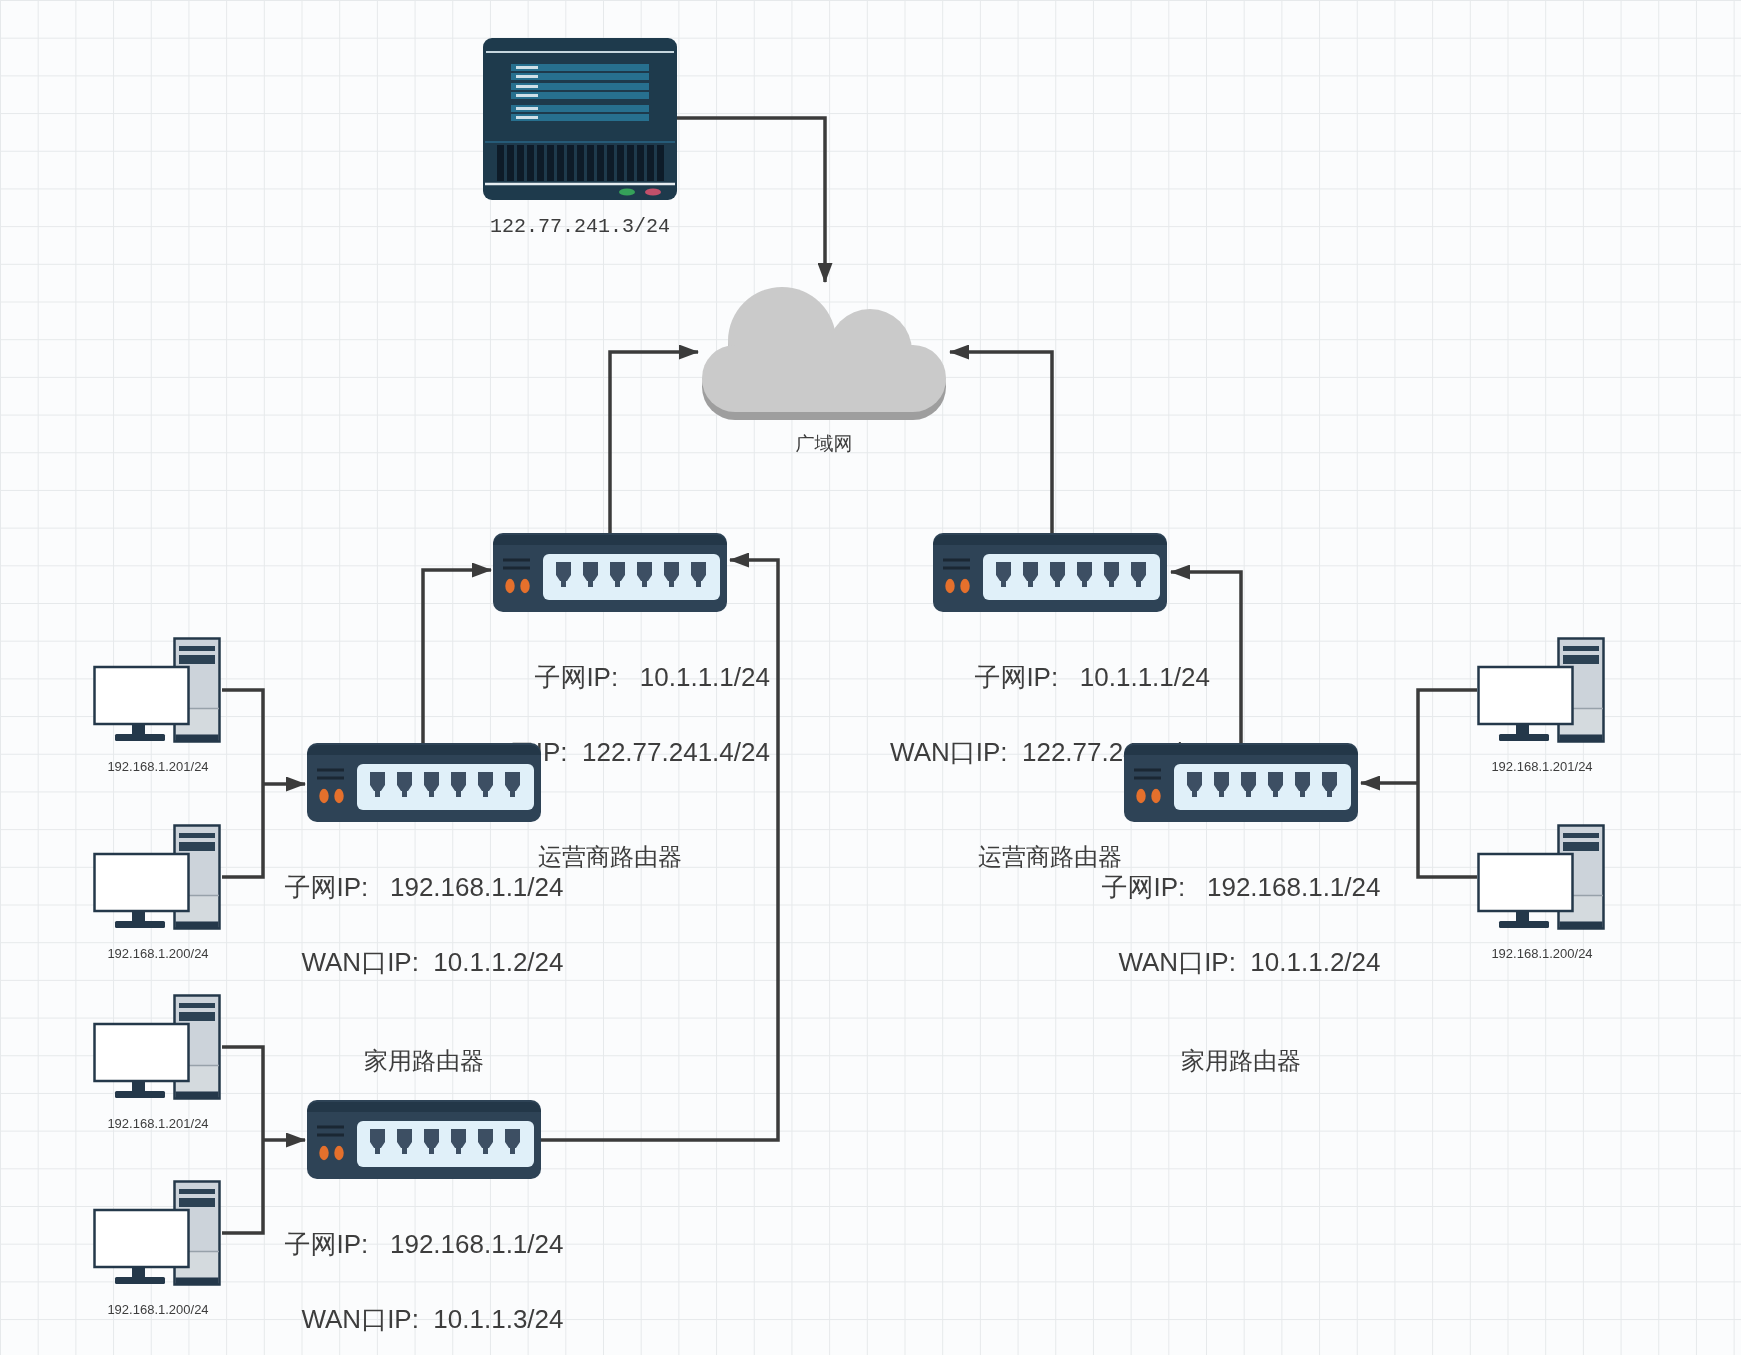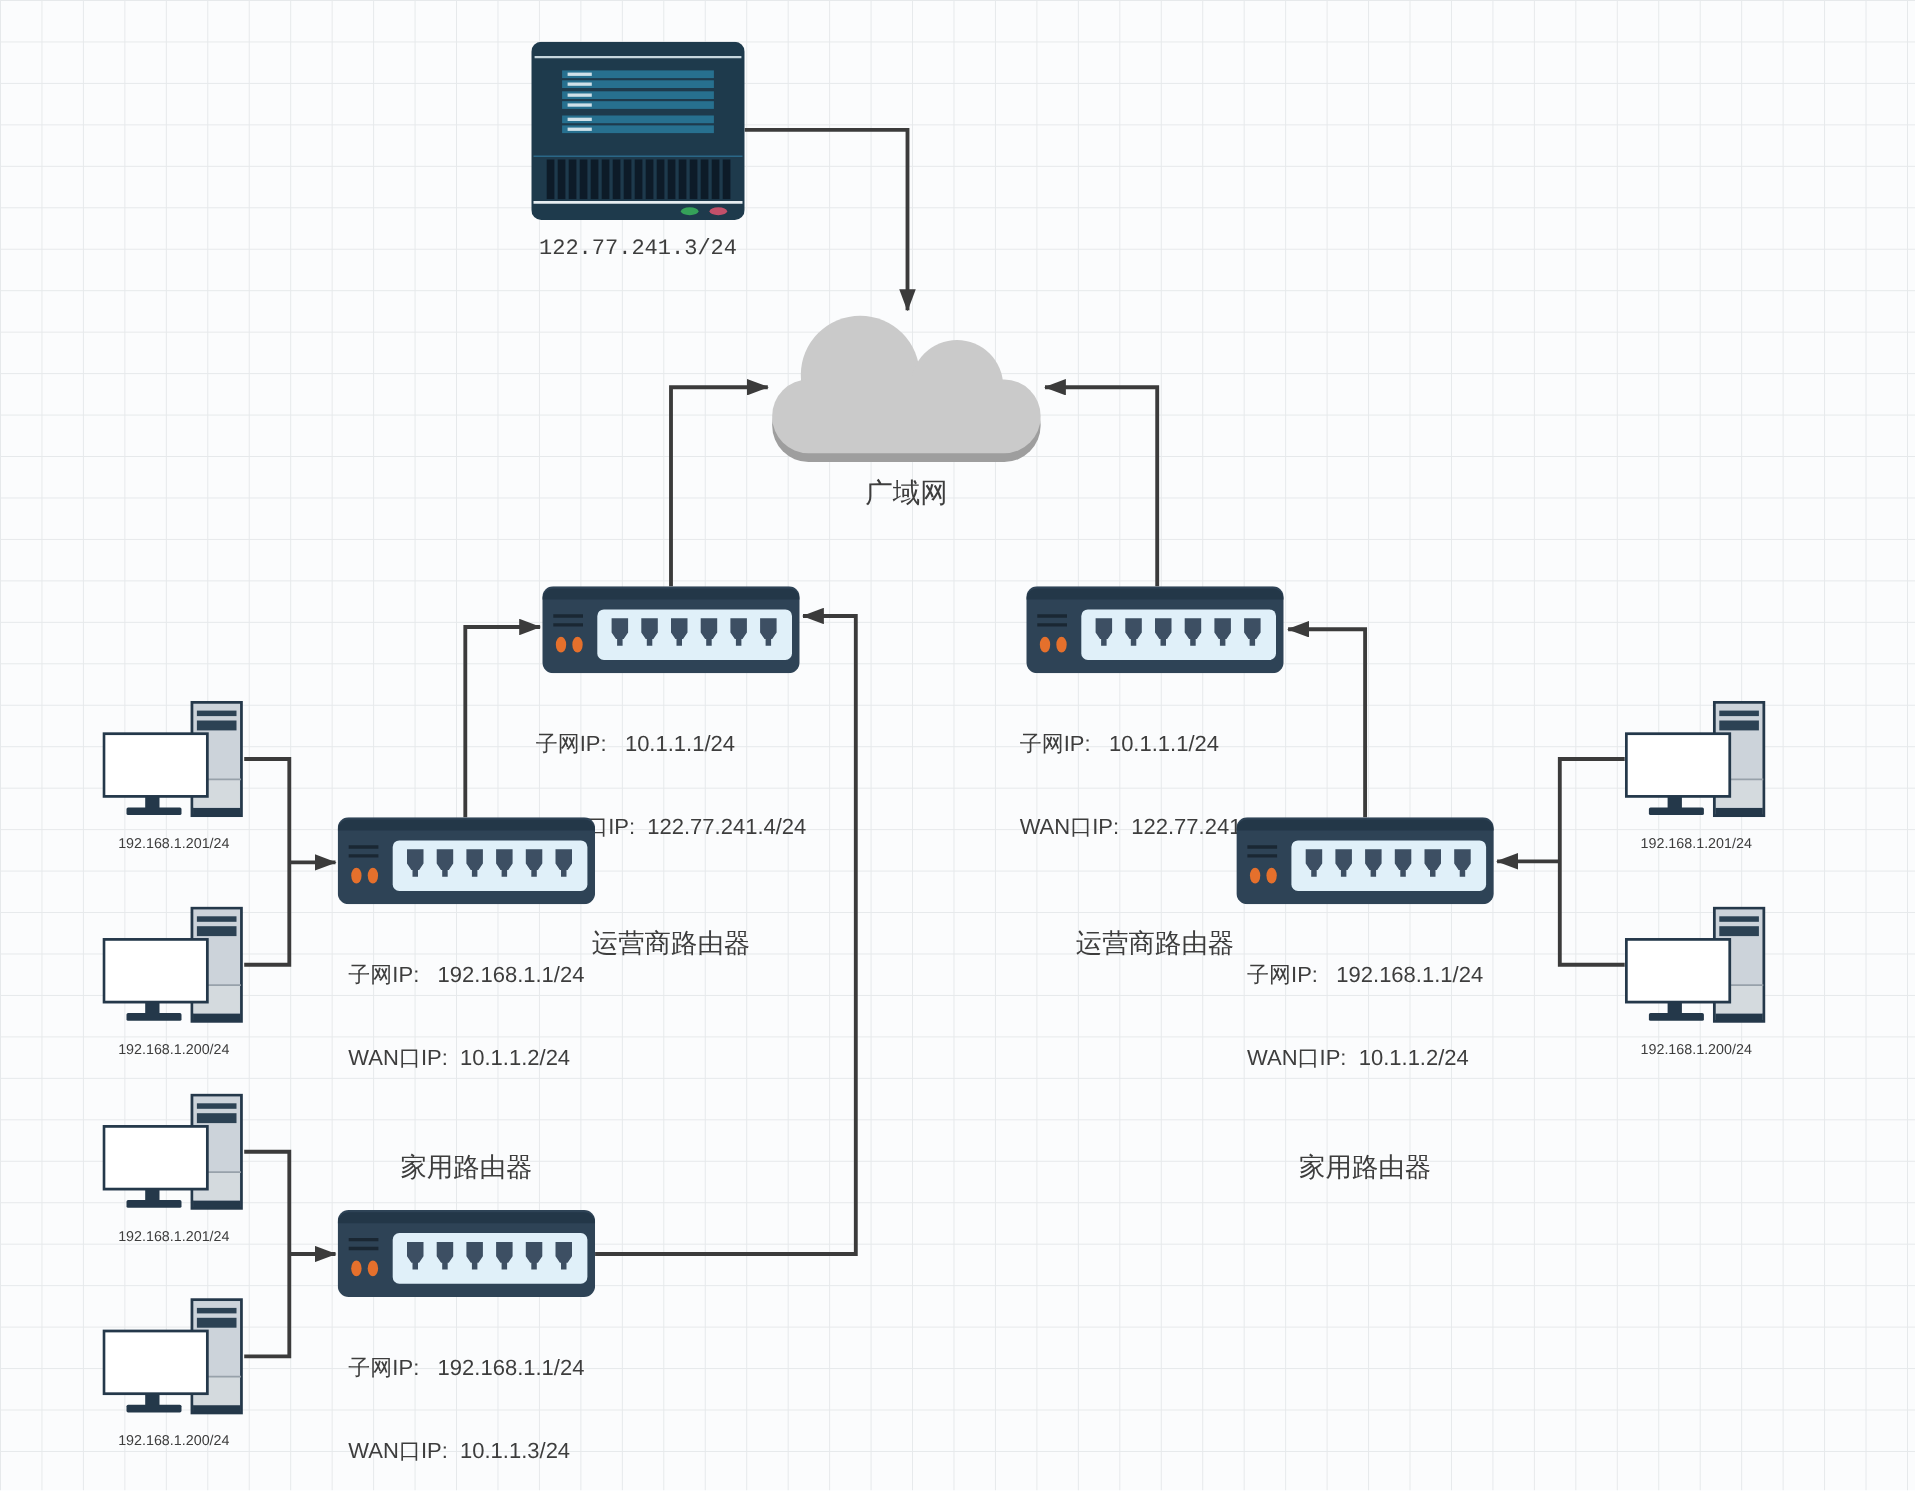--- a/index.html
+++ b/index.html
@@ -13,23 +13,23 @@
     background-image:
       linear-gradient(to right,#e6e9eb 1px,transparent 1px),
       linear-gradient(to bottom,#e6e9eb 1px,transparent 1px);
     background-size:37.7px 37.7px;
   }
   .links{position:absolute;left:0;top:0;z-index:1;}
   .links path{stroke:#3b3b3b;stroke-width:3.5;fill:none;}
   .node{position:absolute;z-index:2;display:flex;flex-direction:column;align-items:center;}
   .node svg.icon{display:block;flex:none;}
   .ip-label{font-size:20px;line-height:24px;margin-top:15px;white-space:pre;text-align:center;}
-  .router-lines{margin-top:3px;font-size:20px;line-height:25px;white-space:pre;text-align:left;}
+  .router-lines{margin-top:3px;font-size:26px;line-height:25px;white-space:pre;text-align:right;}
   .device-name{margin-top:26px;font-size:24px;white-space:nowrap;text-align:center;}
-  .cloud-label{margin-top:11px;font-size:25px;white-space:nowrap;text-align:center;}
+  .cloud-label{margin-top:11px;font-size:19px;white-space:nowrap;text-align:center;}
   .pc-label{font-size:13px;margin-top:15px;white-space:nowrap;text-align:center;}
 </style>
 </head>
 <body>
 
 <div class="canvas">
 
   <svg width="0" height="0" style="position:absolute" aria-hidden="true">
     <defs>
       <marker id="arrow" viewBox="0 0 20 15" refX="19" refY="7.5" markerWidth="20" markerHeight="15" orient="auto" markerUnits="userSpaceOnUse">

